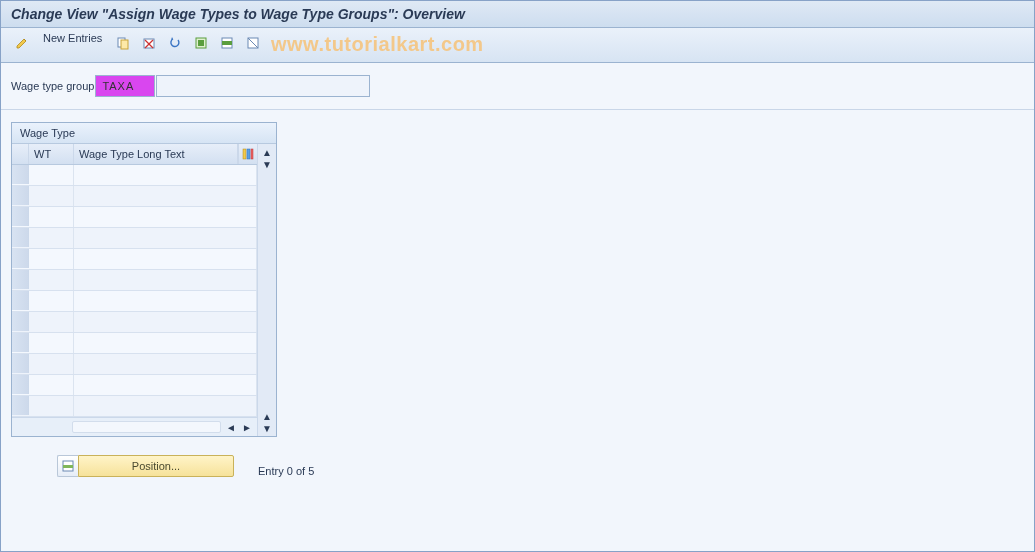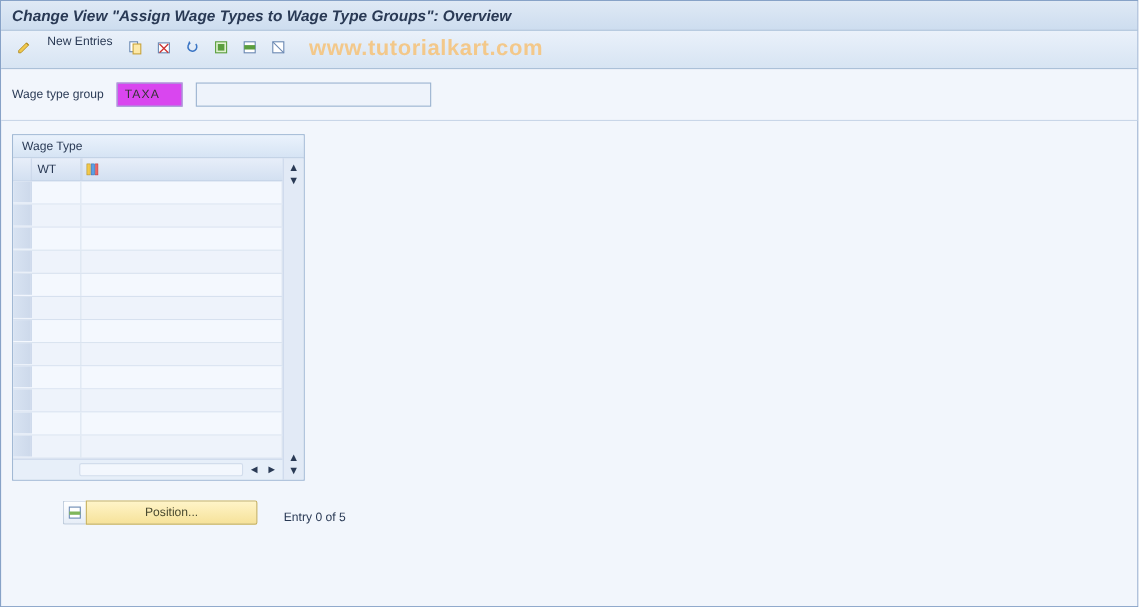--- a/index.html
+++ b/index.html
@@ -2,22 +2,22 @@
 <html><head>
 <meta charset="utf-8">
 <style>
   html,body{margin:0;padding:0;font-family:Arial,Helvetica,sans-serif;font-size:11px;color:#333;background:#fff}
   .app{width:1035px;height:552px;border:1px solid #87a2c7;box-sizing:border-box;background:#f2f6fc;position:relative;overflow:hidden}
   .titlebar{background:linear-gradient(#dfe9f5,#cdddef);border-bottom:1px solid #9bb3d0;padding:5px 10px}
   .titlebar h1{margin:0;font-size:14px;font-style:italic;font-weight:bold;color:#2a3a55}
   .toolbar{display:flex;align-items:flex-start;gap:4px;background:linear-gradient(#eaf1fa,#d7e4f3);border-bottom:1px solid #9bb3d0;padding:4px 10px;height:26px}
   .tbtn{width:20px;height:20px;display:flex;align-items:center;justify-content:center;border:1px solid transparent;border-radius:2px;cursor:pointer}
   .new-entries{font-size:11px;color:#2a3a55;padding:0 6px;cursor:pointer}
-  .watermark{position:absolute;top:32px;left:280px;font-size:20px;color:#f3c88a;font-weight:bold;letter-spacing:0.5px;pointer-events:none}
-  .filterbar{display:flex;align-items:center;gap:12px;padding:12px 10px;border-bottom:1px solid #c9d6e8;background:#f2f6fc}
+  .watermark{position:absolute;top:32px;left:270px;font-size:20px;color:#f3c88a;font-weight:bold;letter-spacing:0.5px;pointer-events:none}
+  .filterbar{display:flex;align-items:center;gap:1px;padding:12px 10px;border-bottom:1px solid #c9d6e8;background:#f2f6fc}
   .filterbar label{color:#2a3a55}
   .box{border:1px solid #9bb3d0;background:#d946ef;padding:2px 6px;min-height:16px;display:inline-flex;align-items:center}
   .box.code{font-family:Arial;letter-spacing:1px;width:46px}
   .box.desc{width:200px;background:#eef3fb}
   .content{padding:12px 10px;display:flex;flex-direction:column;gap:18px}
   .panel{width:264px;border:1px solid #9bb3d0;background:#e9f0fb}
   .panel-title{background:linear-gradient(#eaf2fc,#d6e4f4);border-bottom:1px solid #b7c9df;padding:4px 8px;color:#2a3a55}
   .grid{display:flex}
   .gridmain{flex:1}
   .ghead{display:flex;background:linear-gradient(#e7eef9,#d3e0f1);border-bottom:1px solid #b7c9df}
@@ -108,20 +108,21 @@
   <div class="content">
 
     <div class="panel">
       <div class="panel-title">Wage Type</div>
 
       <div class="grid">
         <div class="gridmain">
           <div class="ghead">
             <div class="rowsel-h"></div>
             <div class="cell col-wt">WT</div>
+            <div class="cell col-long">Wage Type Long Text</div>
             <div class="cfgcell">
               <svg width="12" height="12" viewBox="0 0 12 12">
                   <rect x="1" y="1" width="3" height="10" fill="#f2c94c" stroke="#b08a1e" stroke-width="0.5"></rect>
                   <rect x="5" y="1" width="3" height="10" fill="#5aa0e6" stroke="#2f6db3" stroke-width="0.5"></rect>
                   <rect x="9" y="1" width="2" height="10" fill="#e66" stroke="#b33" stroke-width="0.5"></rect>
                 </svg>
             </div>
           </div>
           <div class="gbody" id="gbody">
               <div class="row">

